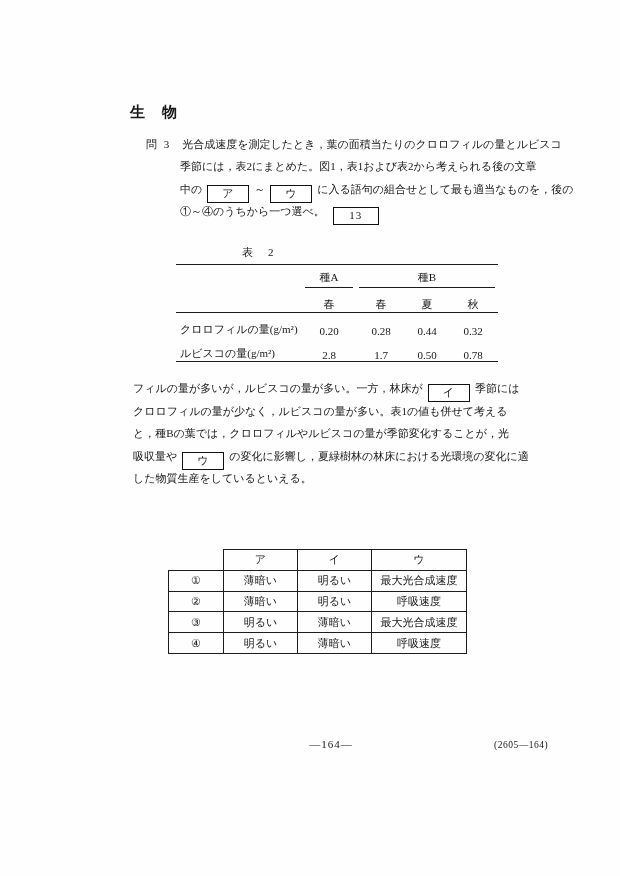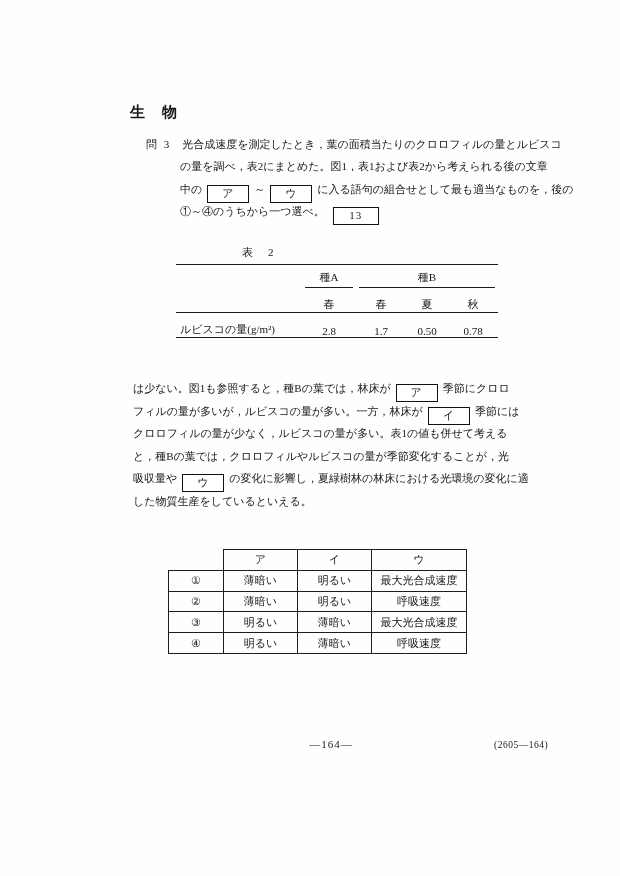--- a/index.html
+++ b/index.html
@@ -71,21 +71,21 @@
 
 <div class="page">
 
   <div class="subject">生　物</div>
 
   <div class="q-block">
     <div class="q-line">
       <span class="q-label">問 3</span><span>光合成速度を測定したとき，葉の面積当たりのクロロフィルの量とルビスコ</span>
     </div>
     <div class="q-line q-indent">
-      <span>の量を調べ，表2にまとめた。図1，表1および表2から考えられる後の文章</span>
+      <span>季節には，表2にまとめた。図1，表1および表2から考えられる後の文章</span>
     </div>
     <div class="q-line q-indent">
       <span>中の</span><span class="blank-box">ア</span><span>～</span><span class="blank-box">ウ</span><span>に入る語句の組合せとして最も適当なものを，後の</span>
     </div>
     <div class="q-line q-indent">
       <span>①～④のうちから一つ選べ。</span><span class="blank-box ans-box">13</span>
     </div>
   </div>
 
   <div class="t2-wrap">
@@ -101,33 +101,37 @@
           </div>
       </div>
       <div class="t2-row t2-seasons">
         <div class="t2-lab"></div>
         <div class="t2-ca">春</div>
         <div class="t2-b1">春</div>
         <div class="t2-b2">夏</div>
         <div class="t2-b3">秋</div>
       </div>
       <div class="t2-row t2-data">
+        <div class="t2-lab">クロロフィルの量(g/m²)</div>
+        <div class="t2-ca">0.20</div>
+        <div class="t2-b1">0.28</div>
+        <div class="t2-b2">0.44</div>
+        <div class="t2-b3">0.32</div>
+      </div>
+      <div class="t2-row t2-data">
         <div class="t2-lab">ルビスコの量(g/m²)</div>
         <div class="t2-ca">2.8</div>
         <div class="t2-b1">1.7</div>
         <div class="t2-b2">0.50</div>
         <div class="t2-b3">0.78</div>
       </div>
     </div>
   </div>
 
   <div class="passage">
-    <div class="p-line">
-      <span>は少ない。図1も参照すると，種Bの葉では，林床が</span><span class="blank-box">ア</span><span>季節にクロロ</span>
-    </div>
     <div class="p-line">
       <span>フィルの量が多いが，ルビスコの量が多い。一方，林床が</span><span class="blank-box">イ</span><span>季節には</span>
     </div>
     <div class="p-line">
       <span>クロロフィルの量が少なく，ルビスコの量が多い。表1の値も併せて考える</span>
     </div>
     <div class="p-line">
       <span>と，種Bの葉では，クロロフィルやルビスコの量が季節変化することが，光</span>
     </div>
     <div class="p-line">

